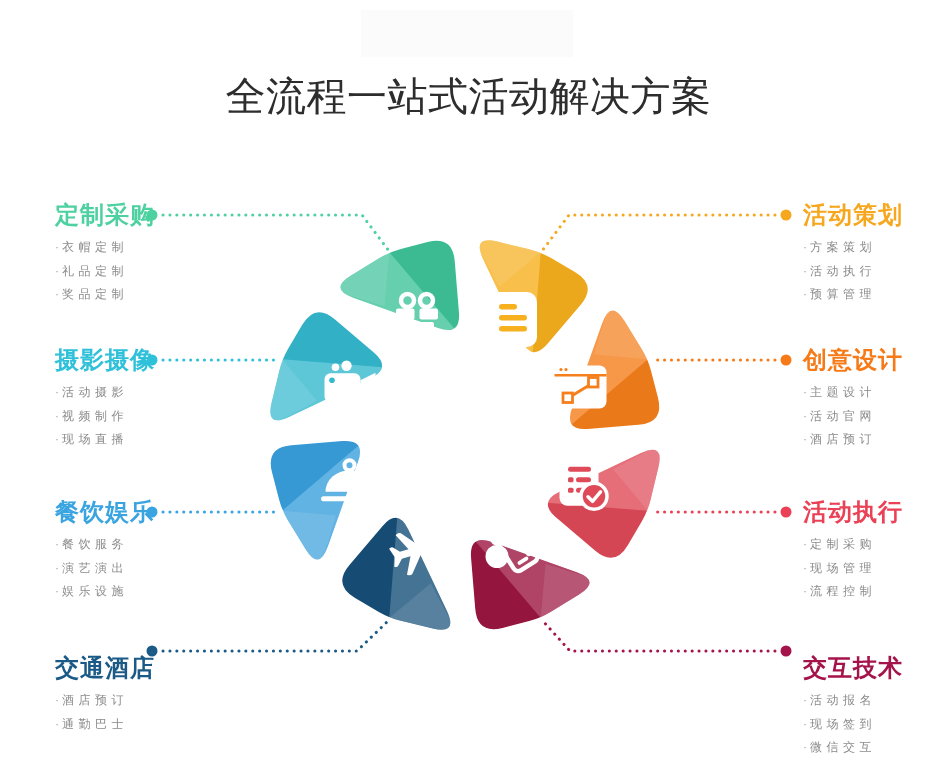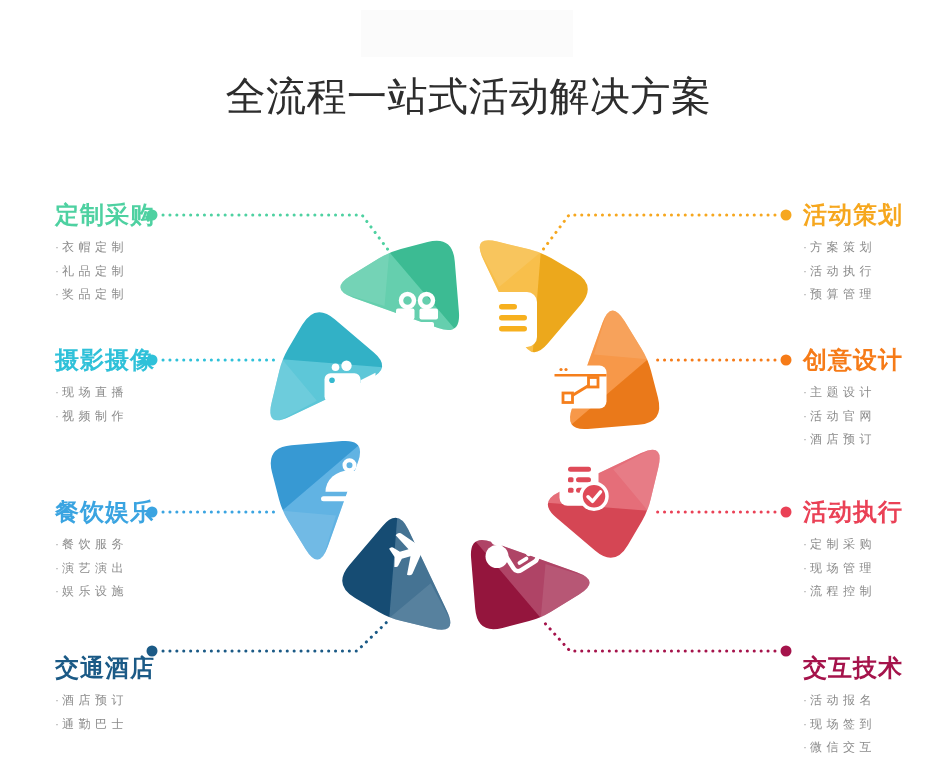--- a/index.html
+++ b/index.html
@@ -204,22 +204,23 @@
     <div class="items">
       <div class="item"><span class="bullet">·</span><span>衣帽定制</span></div>
       <div class="item"><span class="bullet">·</span><span>礼品定制</span></div>
       <div class="item"><span class="bullet">·</span><span>奖品定制</span></div>
     </div>
   </div>
 
   <div class="group g-left row2">
     <h2 style="color: rgb(47, 193, 217);">摄影摄像</h2>
     <div class="items">
+      <div class="item"><span class="bullet">·</span><span>活动摄影</span></div>
+      <div class="item"><span class="bullet">·</span><span>视频制作</span></div>
       <div class="item"><span class="bullet">·</span><span>现场直播</span></div>
-      <div class="item"><span class="bullet">·</span><span>视频制作</span></div>
     </div>
   </div>
 
   <div class="group g-left row3">
     <h2 style="color: rgb(58, 164, 225);">餐饮娱乐</h2>
     <div class="items">
       <div class="item"><span class="bullet">·</span><span>餐饮服务</span></div>
       <div class="item"><span class="bullet">·</span><span>演艺演出</span></div>
       <div class="item"><span class="bullet">·</span><span>娱乐设施</span></div>
     </div>

